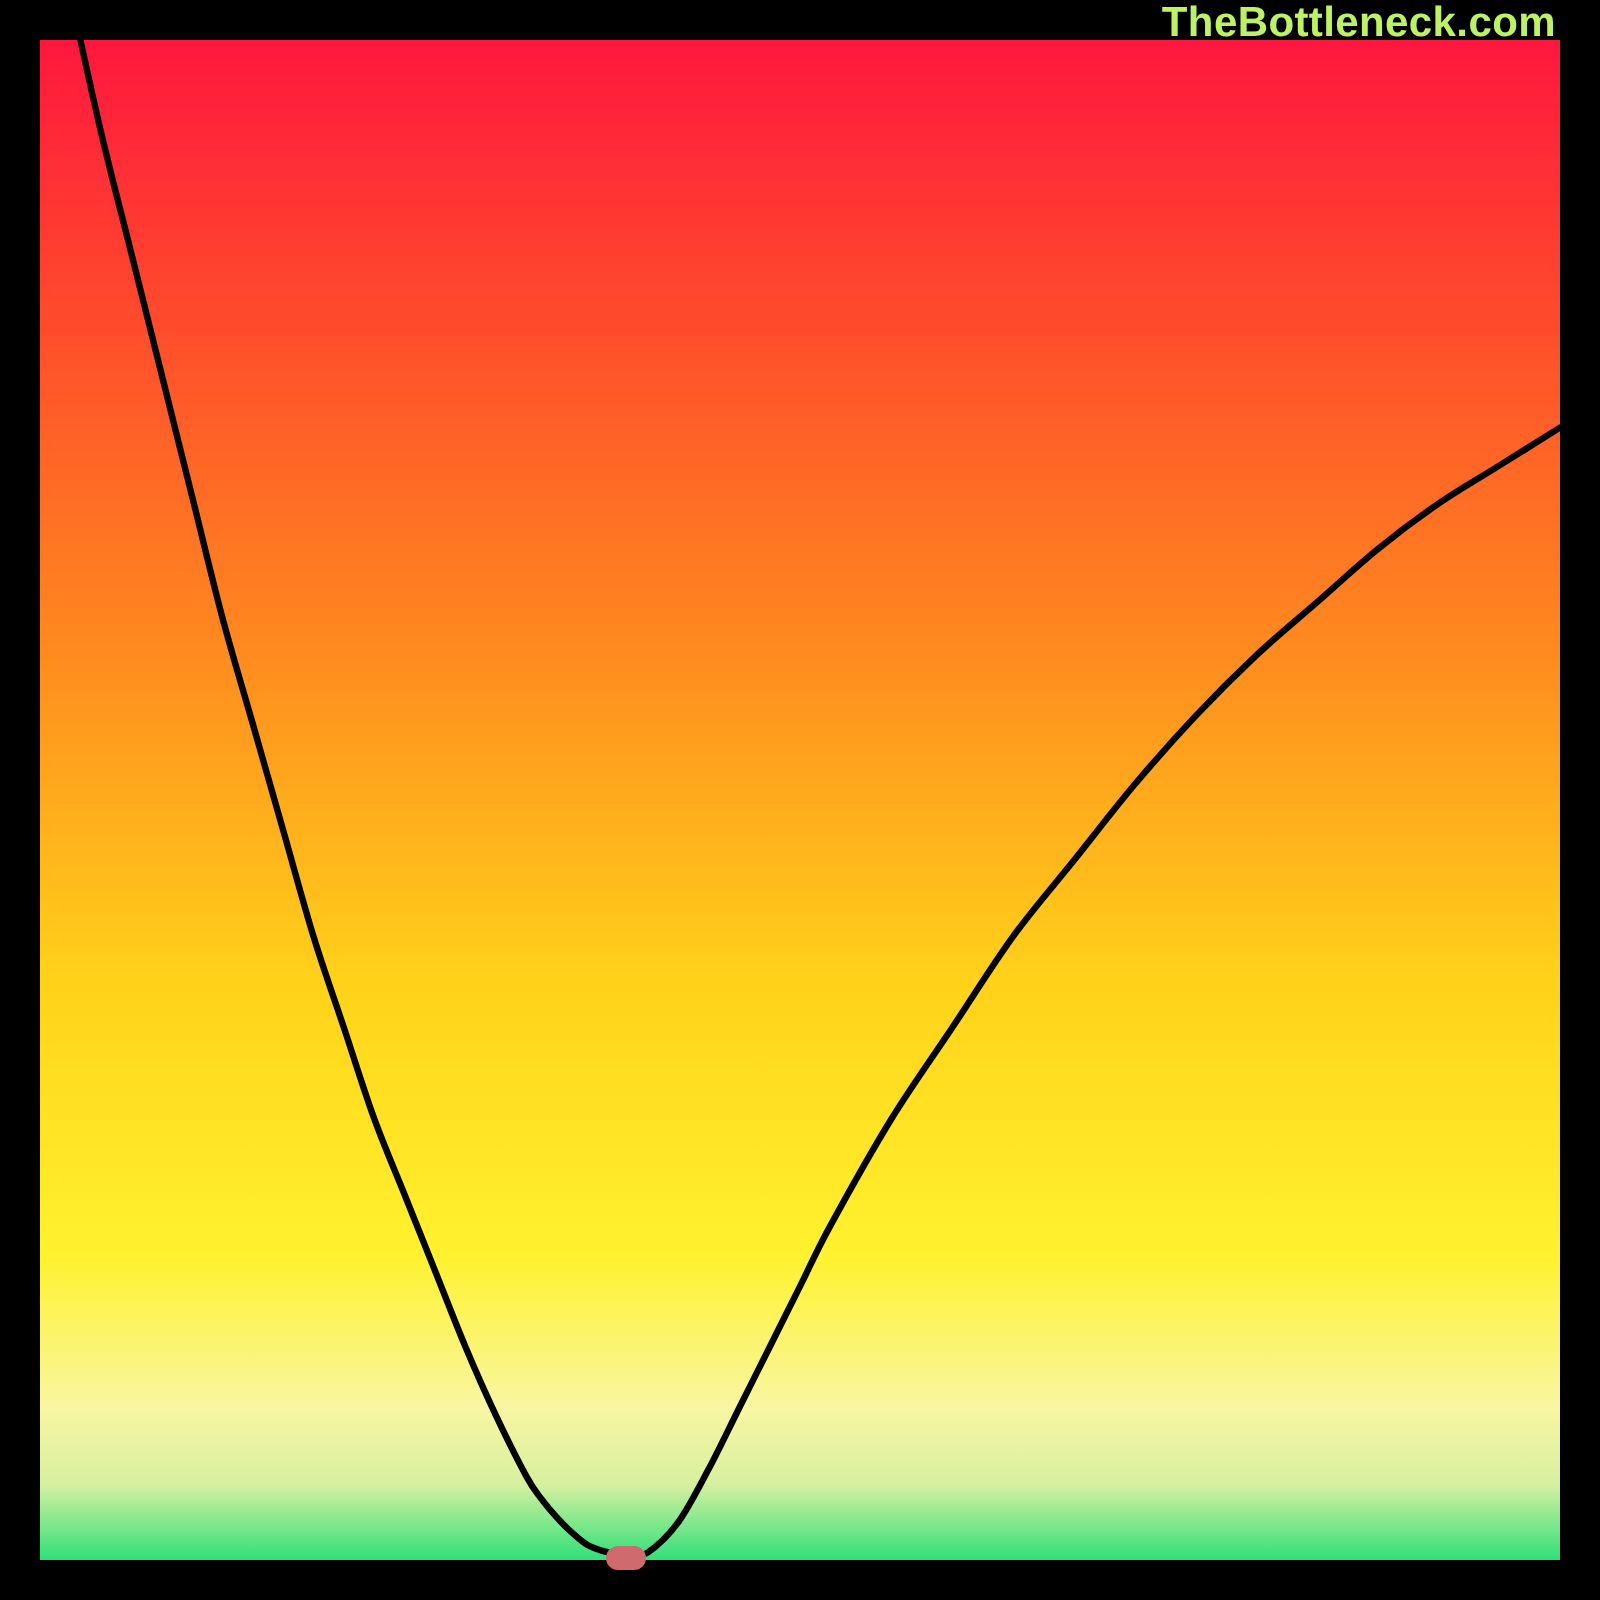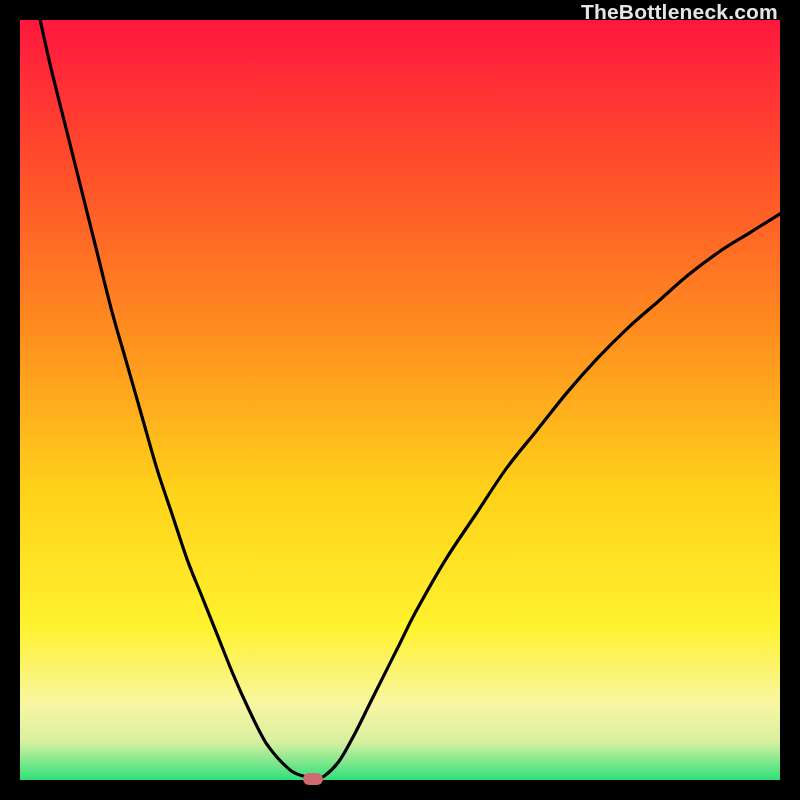--- a/index.html
+++ b/index.html
@@ -25,21 +25,21 @@
     width: 760px;
     height: 760px;
   }
   .watermark {
     position: absolute;
     top: 0;
     right: 22px;
     font-family: Arial, Helvetica, sans-serif;
     font-size: 21px;
     font-weight: 600;
-    color: #e5e5e5;
+    color: #bef264;
     letter-spacing: 0.2px;
     user-select: none;
   }
   svg {
     display: block;
   }
   .marker {
     position: absolute;
     width: 20px;
     height: 12px;

